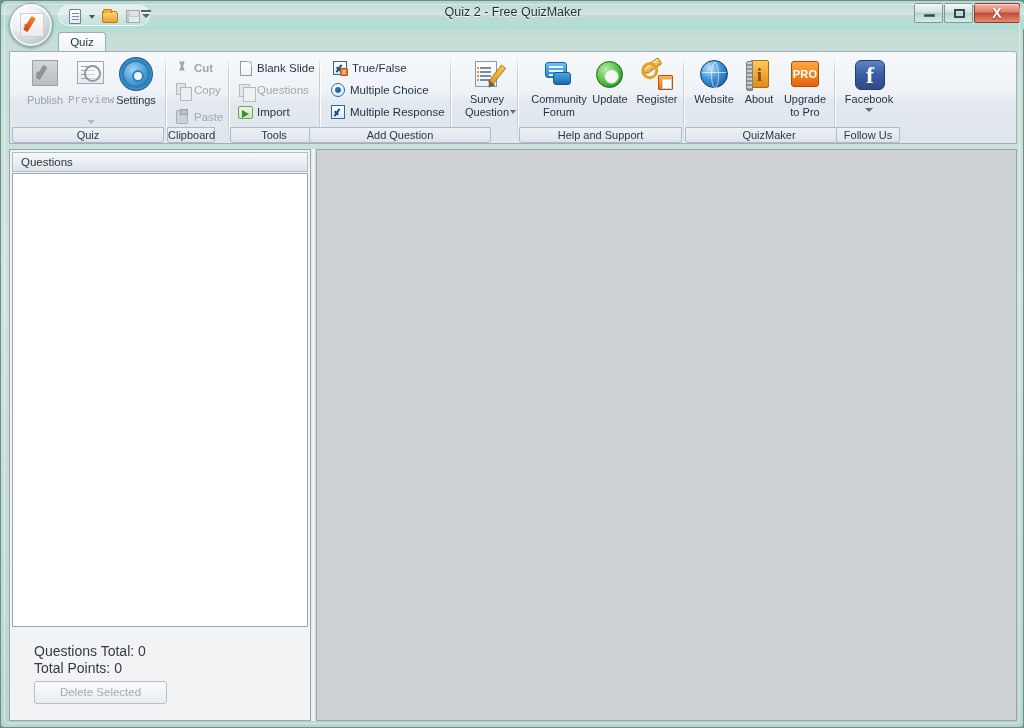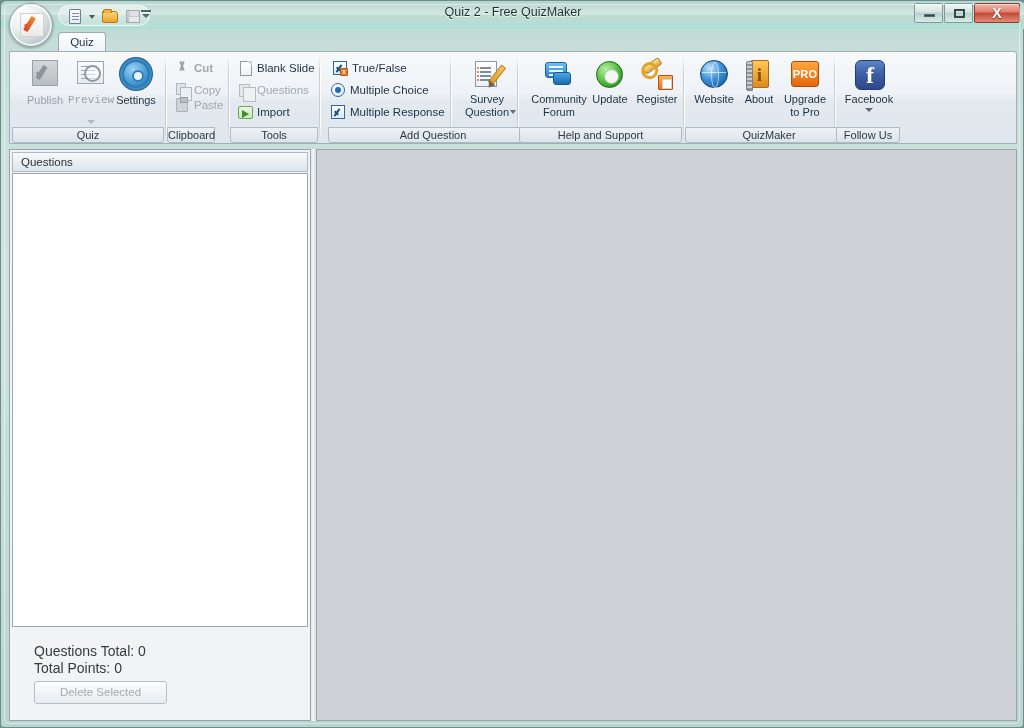--- a/index.html
+++ b/index.html
@@ -419,21 +419,21 @@
             <span class="ic-cut"></span>
           </span>
         <span>Cut</span>
       </div>
       <div class="smbtn disabled" style="left:4px; top:27px;">
         <span class="si">
             <span class="ic-copy"></span>
           </span>
         <span>Copy</span>
       </div>
-      <div class="smbtn disabled" style="left:4px; top:42px;">
+      <div class="smbtn disabled" style="left:4px; top:54px;">
         <span class="si">
             <span class="ic-paste"></span>
           </span>
         <span>Paste</span>
       </div>
     </div>
     <div class="grp-sep" style="left:218px;"></div>
 
     <div class="grp" style="left:221px; width:96px;">
       <div class="smbtn" style="left:4px; top:5px;">
@@ -559,21 +559,21 @@
         <span class="bl" style="top:38px;">Facebook</span>
         <span class="drop" style="top:53px;"></span>
       </div>
     </div>
   </div>
 
   <div id="ribbon-labels">
     <div class="grp-label" style="left:3px; width:152px;">Quiz</div>
     <div class="grp-label" style="left:158px; width:48px;">Clipboard</div>
     <div class="grp-label" style="left:221px; width:88px;">Tools</div>
-    <div class="grp-label" style="left:319px; width:210px;">Add Question</div>
+    <div class="grp-label" style="left:300px; width:182px;">Add Question</div>
     <div class="grp-label" style="left:510px; width:163px;">Help and Support</div>
     <div class="grp-label" style="left:676px; width:168px;">QuizMaker</div>
     <div class="grp-label" style="left:827px; width:64px;">Follow Us</div>
   </div>
 
   <div id="leftpanel">
     <div id="q-header">Questions</div>
     <div id="q-list"></div>
     <div id="q-footer">
       <div class="stat" id="stat1">Questions Total: 0</div>

